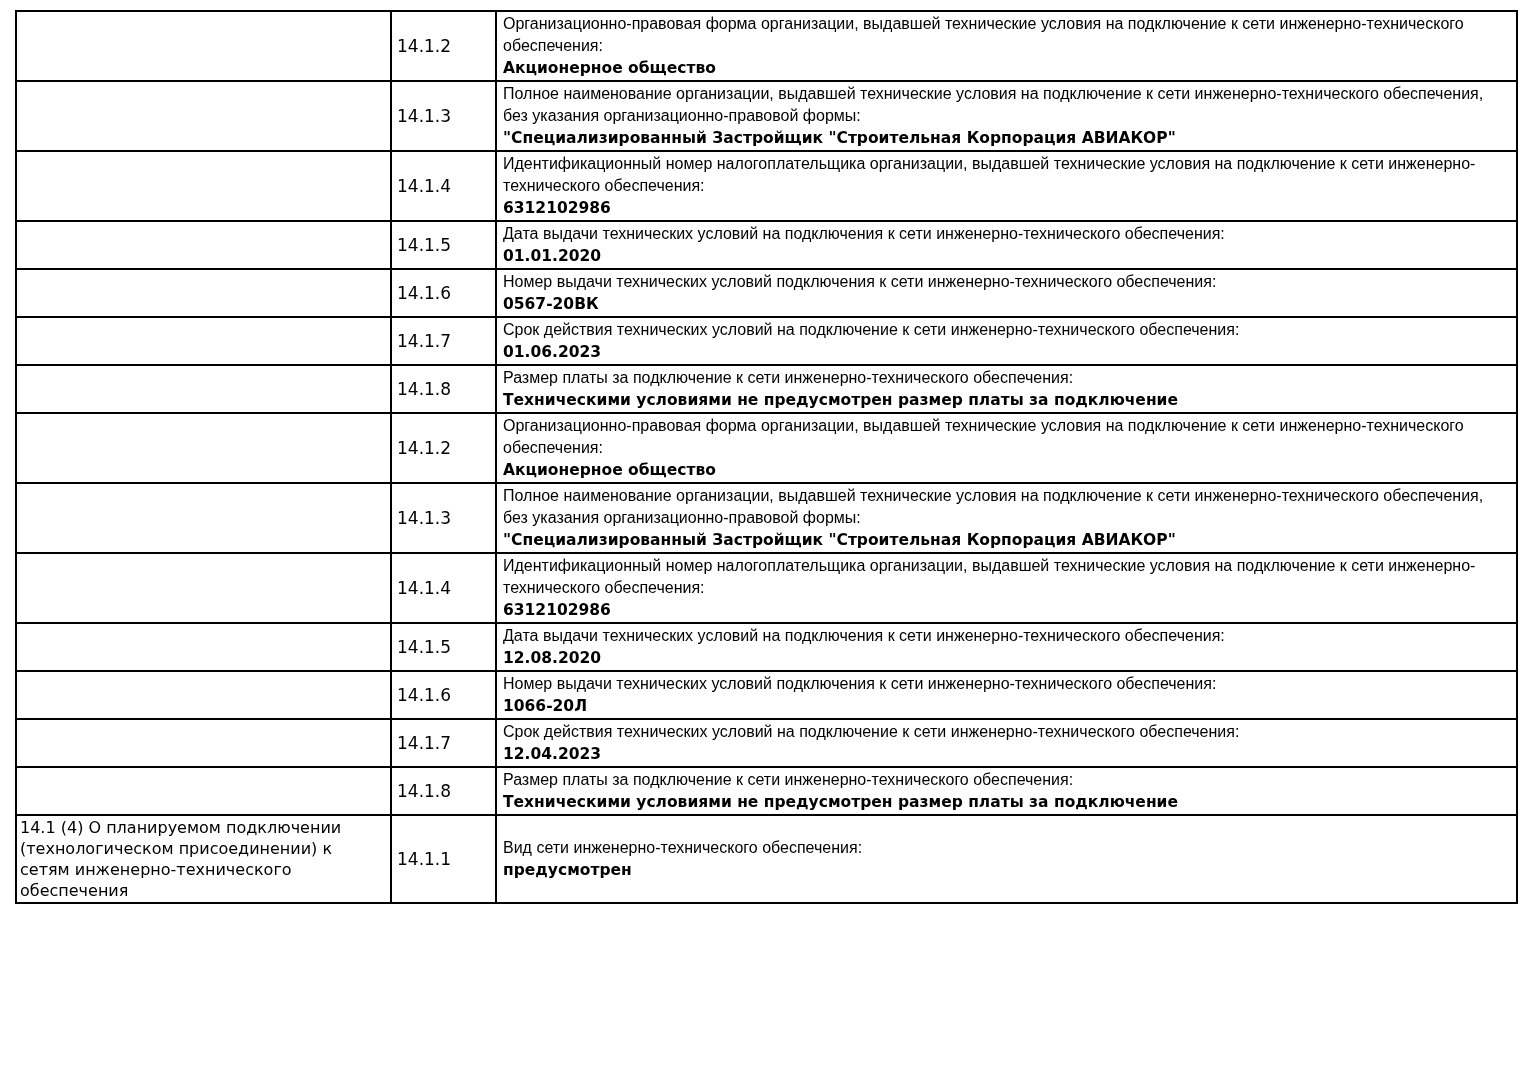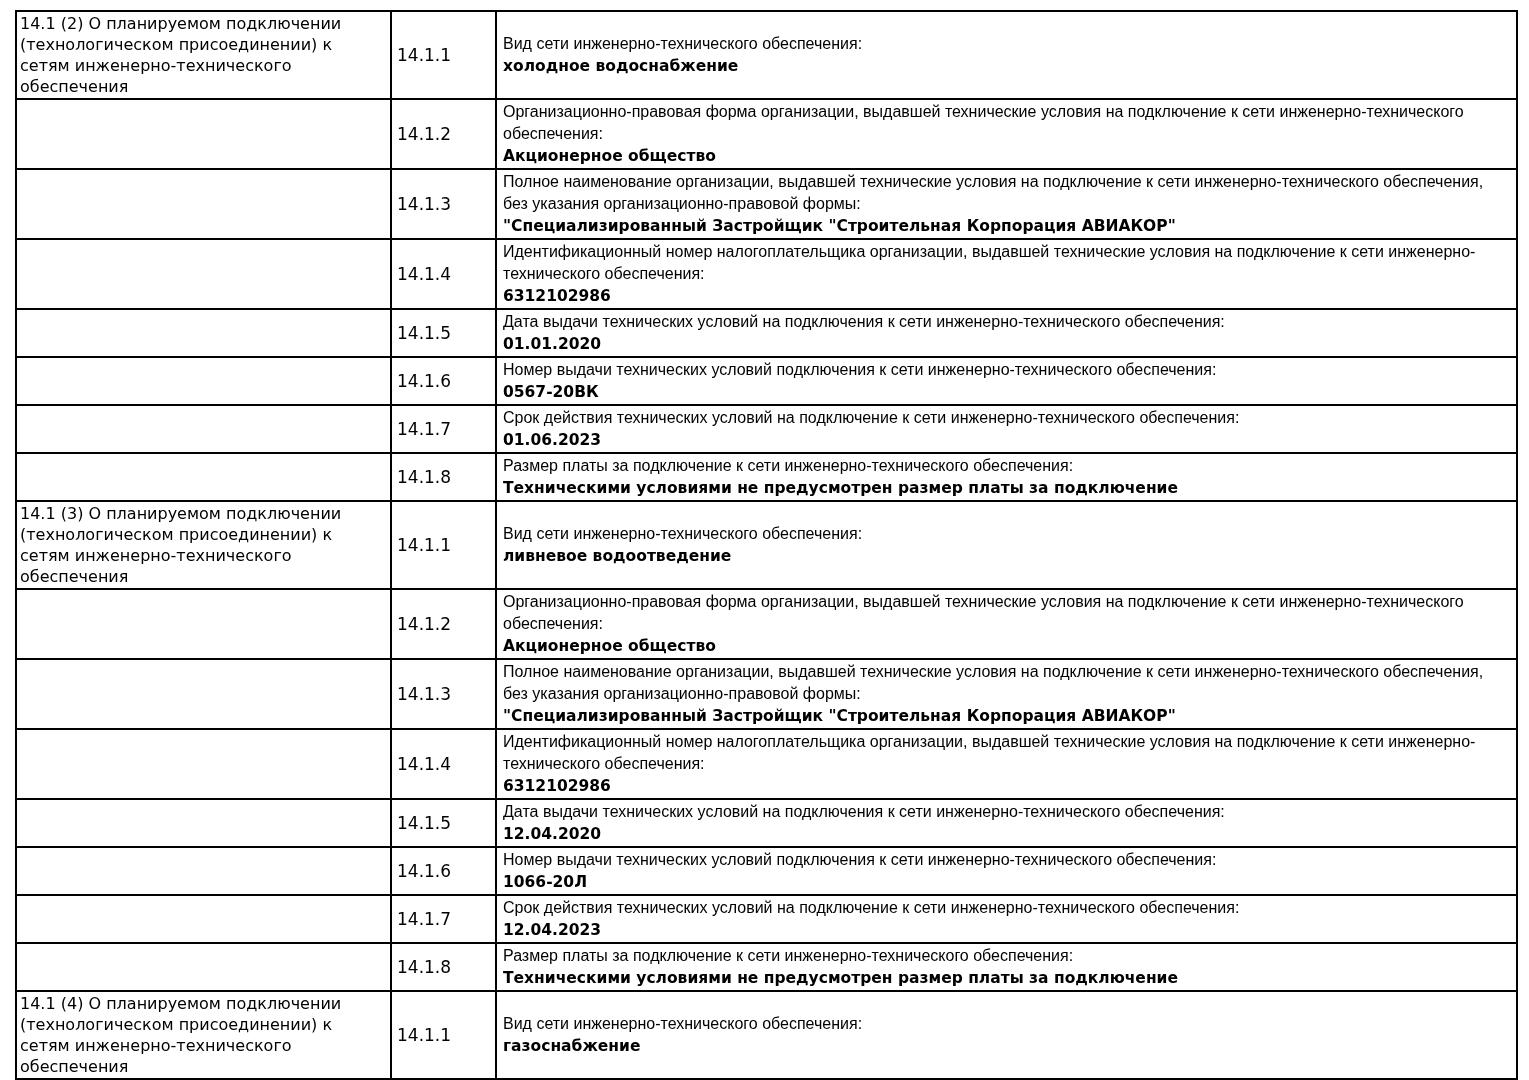--- a/index.html
+++ b/index.html
@@ -60,28 +60,20 @@
 <body>
 
 <div class="page">
   <table class="decl-table">
     <colgroup>
       <col style="width:375px">
       <col style="width:105px">
       <col style="width:1021px">
     </colgroup>
     <tbody>
-        <tr class="row-lg">
-          <td class="col-title">14.1 (2) О планируемом подключении (технологическом присоединении) к сетям инженерно-технического обеспечения</td>
-          <td class="col-num">14.1.1</td>
-          <td class="col-content">
-            <div class="field-label">Вид сети инженерно-технического обеспечения:</div>
-            <div class="field-value">холодное водоснабжение</div>
-          </td>
-        </tr>
         <tr class="row-md">
           <td class="col-title"></td>
           <td class="col-num">14.1.2</td>
           <td class="col-content">
             <div class="field-label">Организационно-правовая форма организации, выдавшей технические условия на подключение к сети инженерно-технического обеспечения:</div>
             <div class="field-value">Акционерное общество</div>
           </td>
         </tr>
         <tr class="row-md">
           <td class="col-title"></td>
@@ -124,28 +116,20 @@
           </td>
         </tr>
         <tr class="row-sm">
           <td class="col-title"></td>
           <td class="col-num">14.1.8</td>
           <td class="col-content">
             <div class="field-label">Размер платы за подключение к сети инженерно-технического обеспечения:</div>
             <div class="field-value">Техническими условиями не предусмотрен размер платы за подключение</div>
           </td>
         </tr>
-        <tr class="row-lg">
-          <td class="col-title">14.1 (3) О планируемом подключении (технологическом присоединении) к сетям инженерно-технического обеспечения</td>
-          <td class="col-num">14.1.1</td>
-          <td class="col-content">
-            <div class="field-label">Вид сети инженерно-технического обеспечения:</div>
-            <div class="field-value">ливневое водоотведение</div>
-          </td>
-        </tr>
         <tr class="row-md">
           <td class="col-title"></td>
           <td class="col-num">14.1.2</td>
           <td class="col-content">
             <div class="field-label">Организационно-правовая форма организации, выдавшей технические условия на подключение к сети инженерно-технического обеспечения:</div>
             <div class="field-value">Акционерное общество</div>
           </td>
         </tr>
         <tr class="row-md">
           <td class="col-title"></td>
@@ -161,21 +145,21 @@
           <td class="col-content">
             <div class="field-label">Идентификационный номер налогоплательщика организации, выдавшей технические условия на подключение к сети инженерно-технического обеспечения:</div>
             <div class="field-value">6312102986</div>
           </td>
         </tr>
         <tr class="row-sm">
           <td class="col-title"></td>
           <td class="col-num">14.1.5</td>
           <td class="col-content">
             <div class="field-label">Дата выдачи технических условий на подключения к сети инженерно-технического обеспечения:</div>
-            <div class="field-value">12.04.2020</div>
+            <div class="field-value">12.08.2020</div>
           </td>
         </tr>
         <tr class="row-sm">
           <td class="col-title"></td>
           <td class="col-num">14.1.6</td>
           <td class="col-content">
             <div class="field-label">Номер выдачи технических условий подключения к сети инженерно-технического обеспечения:</div>
             <div class="field-value">1066-20Л</div>
           </td>
         </tr>
@@ -193,18 +177,18 @@
           <td class="col-content">
             <div class="field-label">Размер платы за подключение к сети инженерно-технического обеспечения:</div>
             <div class="field-value">Техническими условиями не предусмотрен размер платы за подключение</div>
           </td>
         </tr>
         <tr class="row-lg">
           <td class="col-title">14.1 (4) О планируемом подключении (технологическом присоединении) к сетям инженерно-технического обеспечения</td>
           <td class="col-num">14.1.1</td>
           <td class="col-content">
             <div class="field-label">Вид сети инженерно-технического обеспечения:</div>
-            <div class="field-value">газоснабжение</div>
+            <div class="field-value">предусмотрен</div>
           </td>
         </tr>
       </tbody>
   </table>
 </div>
 
 </body></html>

